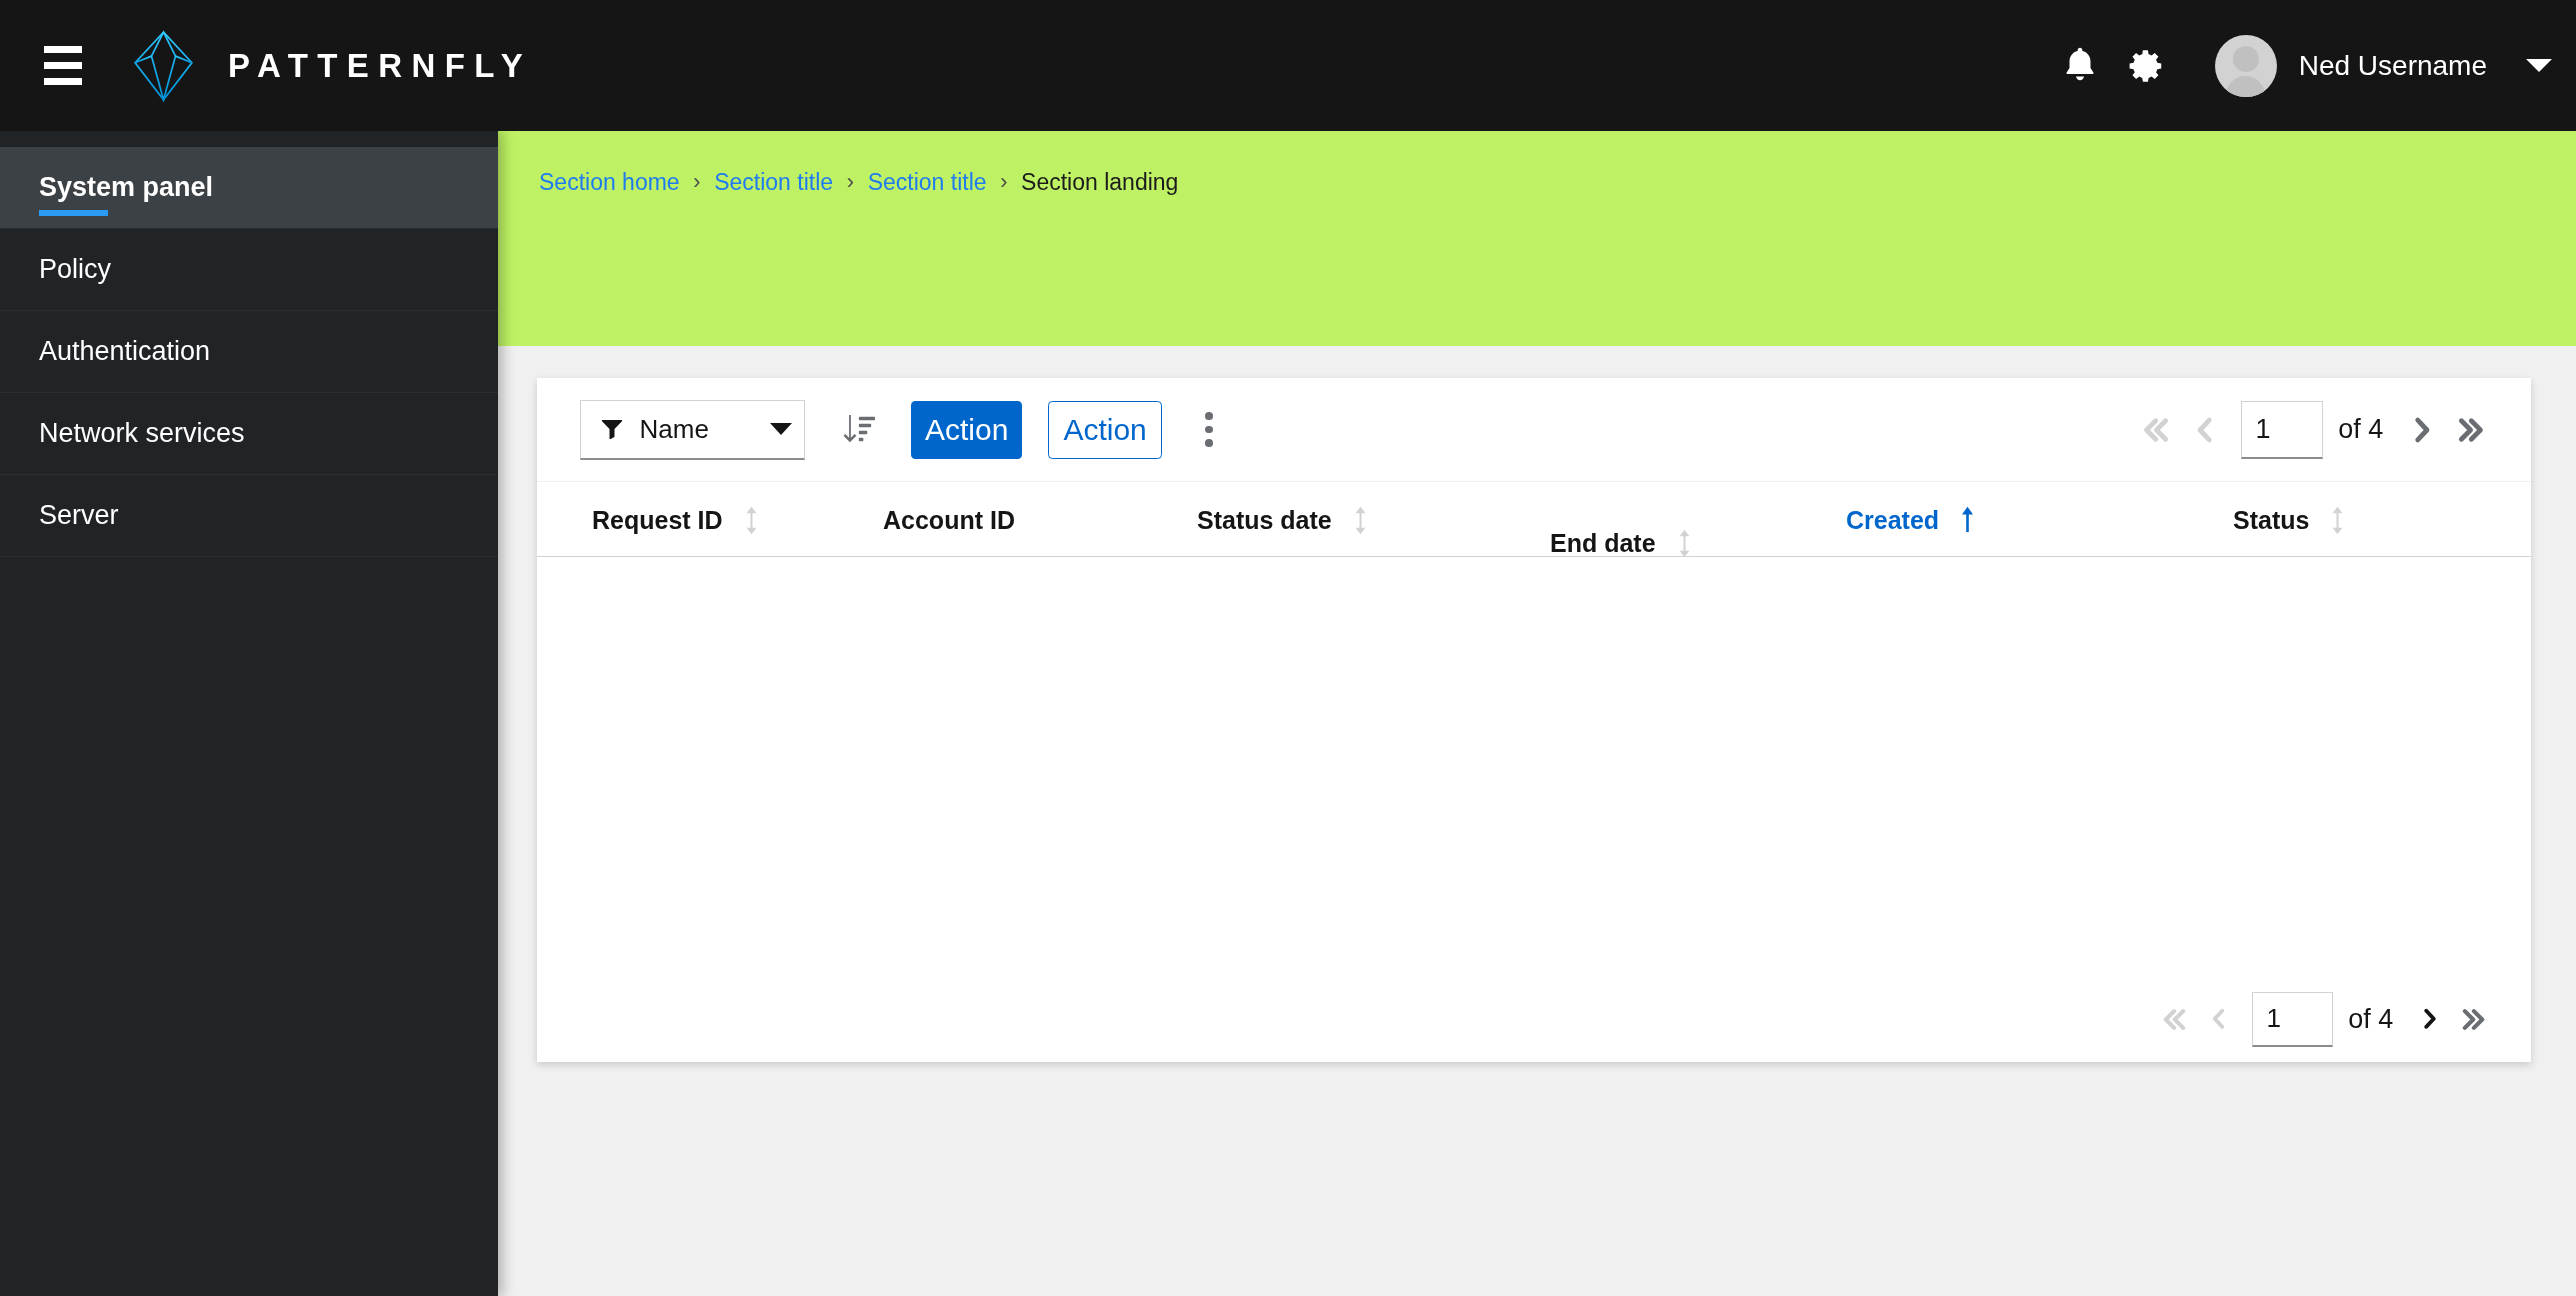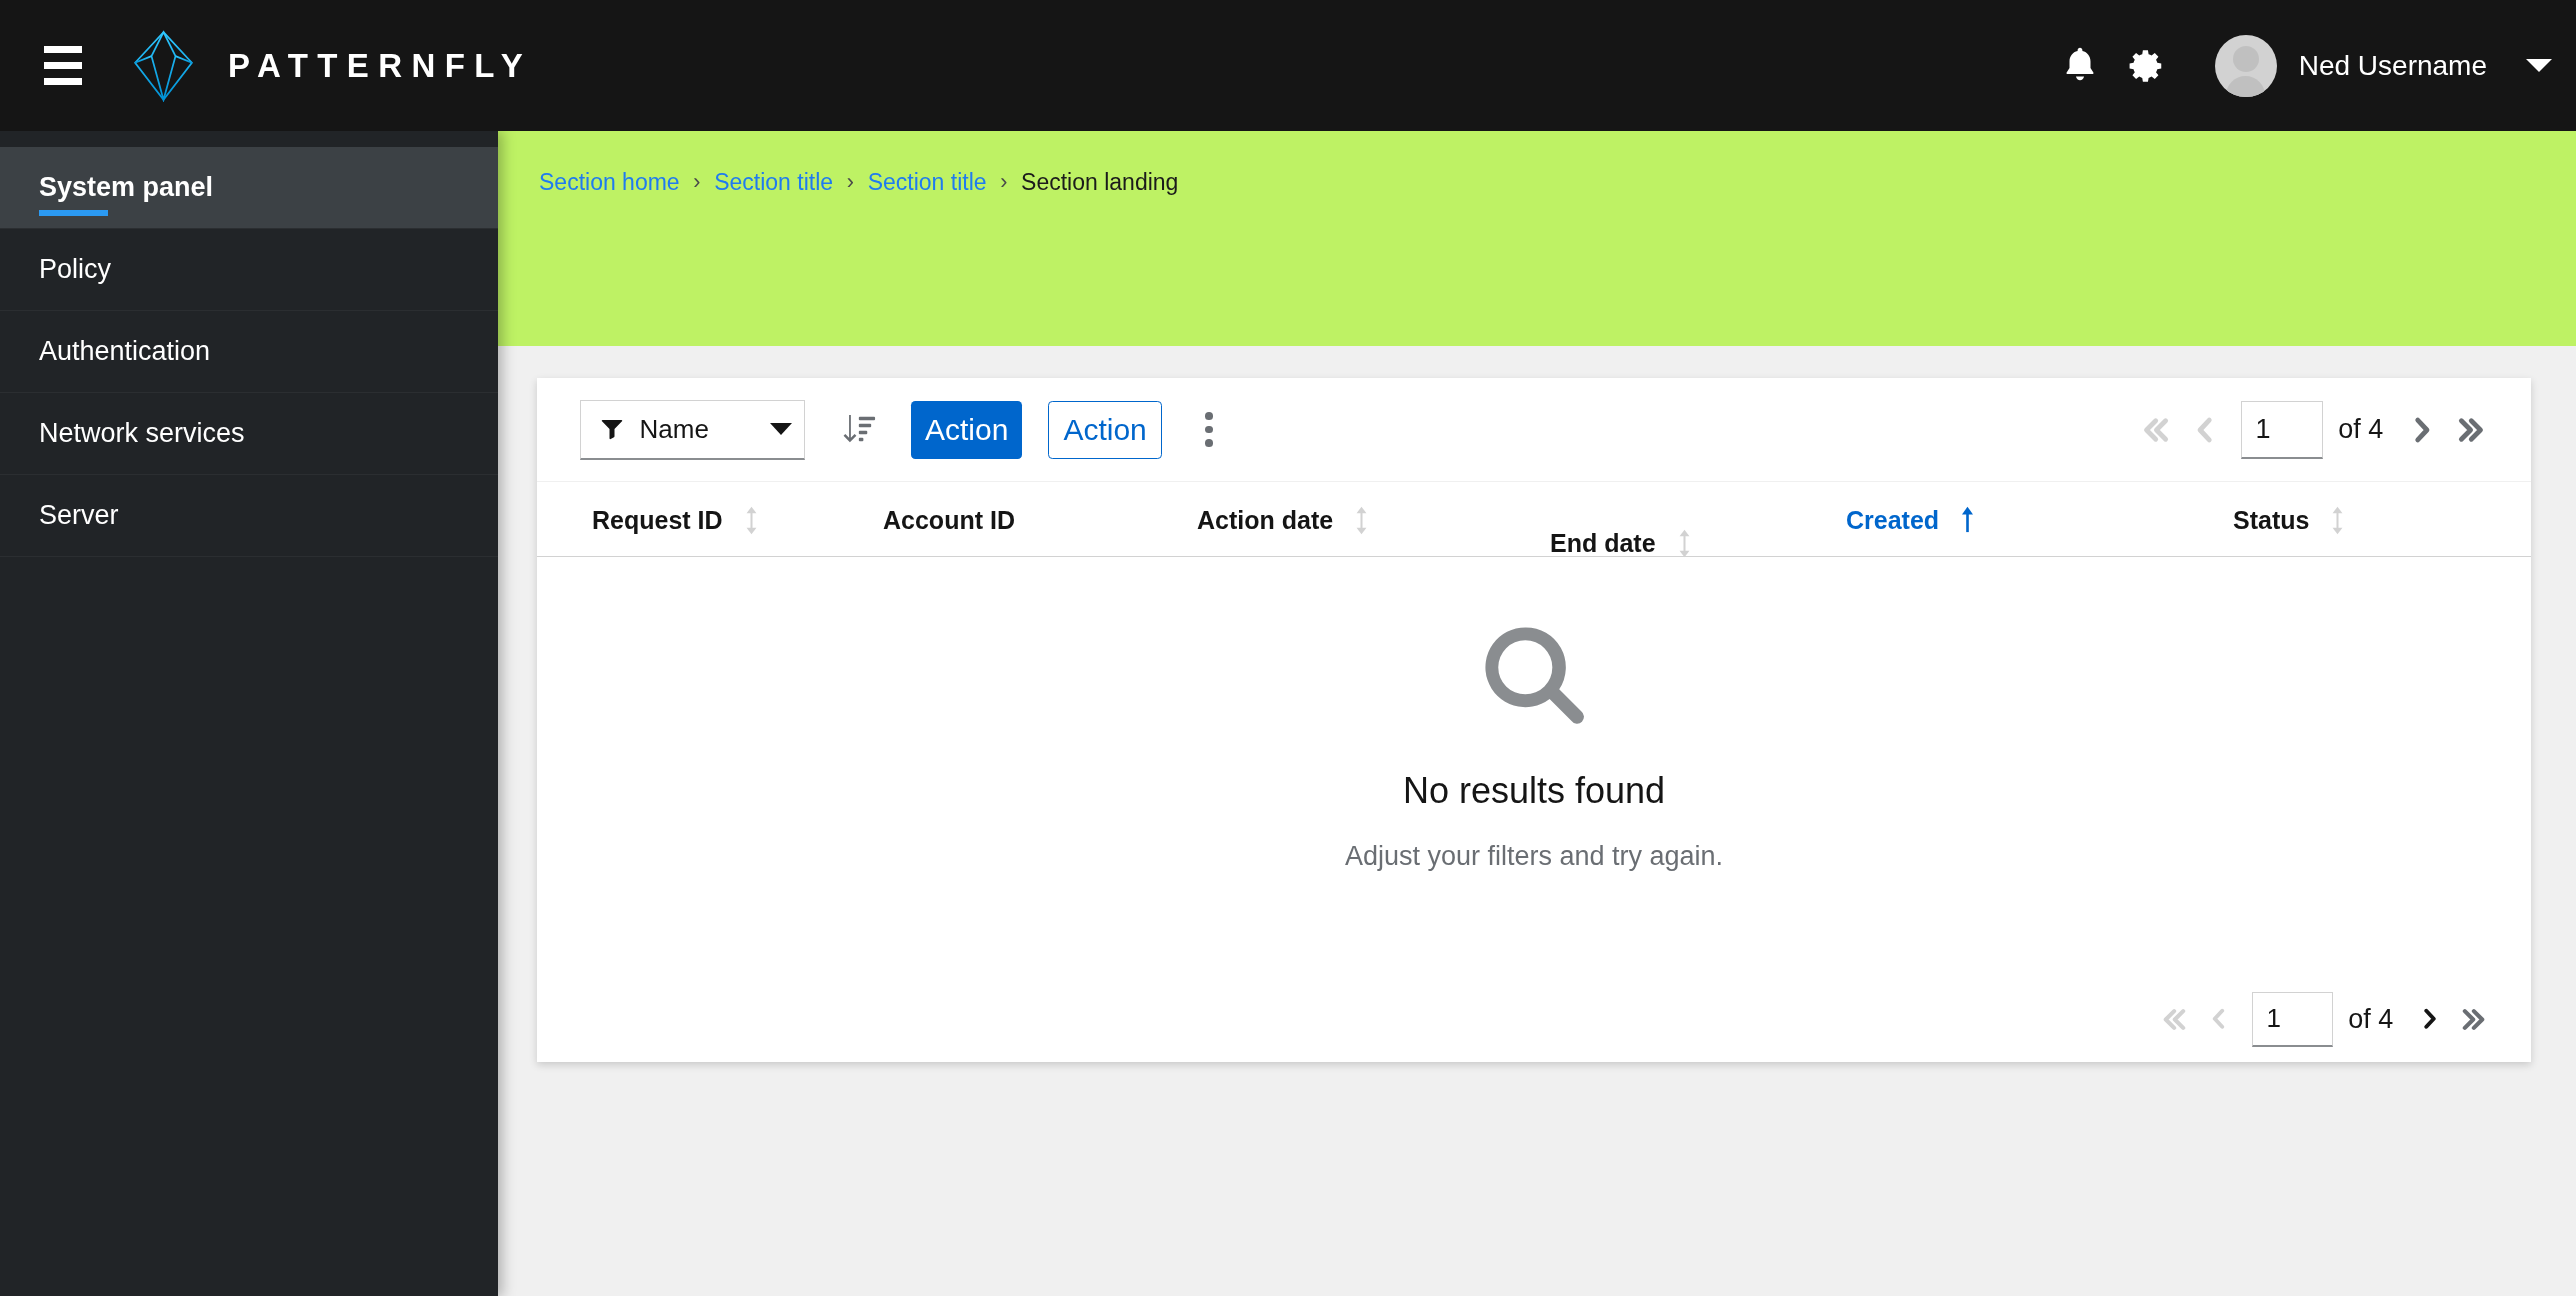--- a/index.html
+++ b/index.html
@@ -343,21 +343,21 @@
               <rect x="5.3" y="4" width="1.4" height="12"></rect>
           </svg>
         </span>
       </div>
 
       <div class="th" style="left:346px;">
         <span>Account ID</span>
       </div>
 
       <div class="th" style="left:660px;">
-        <span>Action date</span>
+        <span>Status date</span>
         <span class="th-sort">
           <svg width="19" height="29" viewBox="0 0 12 20" fill="#d2d2d2">
             <path d="M6 0.5L9.4 5H2.6z"></path>
               <path d="M6 19.5L2.6 15h6.8z"></path>
               <rect x="5.3" y="4" width="1.4" height="12"></rect>
           </svg>
         </span>
       </div>
 
       <div class="th" style="left:1013px;align-items:flex-end;">
@@ -386,27 +386,20 @@
         <span class="th-sort">
           <svg width="19" height="29" viewBox="0 0 12 20" fill="#d2d2d2">
             <path d="M6 0.5L9.4 5H2.6z"></path>
               <path d="M6 19.5L2.6 15h6.8z"></path>
               <rect x="5.3" y="4" width="1.4" height="12"></rect>
           </svg>
         </span>
       </div>
     </div>
 
-    <div class="empty">
-      <svg width="110" height="110" viewBox="0 0 24 24" fill="#8a8d90">
-        <path d="M10.1 1.4a8.7 8.7 0 105.3 15.6l4.8 4.8a1.5 1.5 0 102.1-2.1l-4.8-4.8A8.7 8.7 0 0010.1 1.4zm0 2.8a5.9 5.9 0 110 11.8 5.9 5.9 0 010-11.8z"></path>
-      </svg>
-      <div class="empty-title">No results found</div>
-      <div class="empty-body">Adjust your filters and try again.</div>
-    </div>
 
     <div class="pagination-bottom">
       <div class="pg-btn-sm">
         <svg width="31" height="31" viewBox="0 0 24 24" fill="none" stroke="#d2d2d2" stroke-width="3.2" stroke-linecap="round" stroke-linejoin="round">
           <polyline points="12.5,5.5 6,12 12.5,18.5"></polyline>
             <polyline points="19.5,5.5 13,12 19.5,18.5"></polyline>
         </svg>
       </div>
       <div class="pg-btn-sm">
         <svg width="27.5" height="27.5" viewBox="0 0 24 24" fill="none" stroke="#d2d2d2" stroke-width="3.4" stroke-linecap="round" stroke-linejoin="round">

